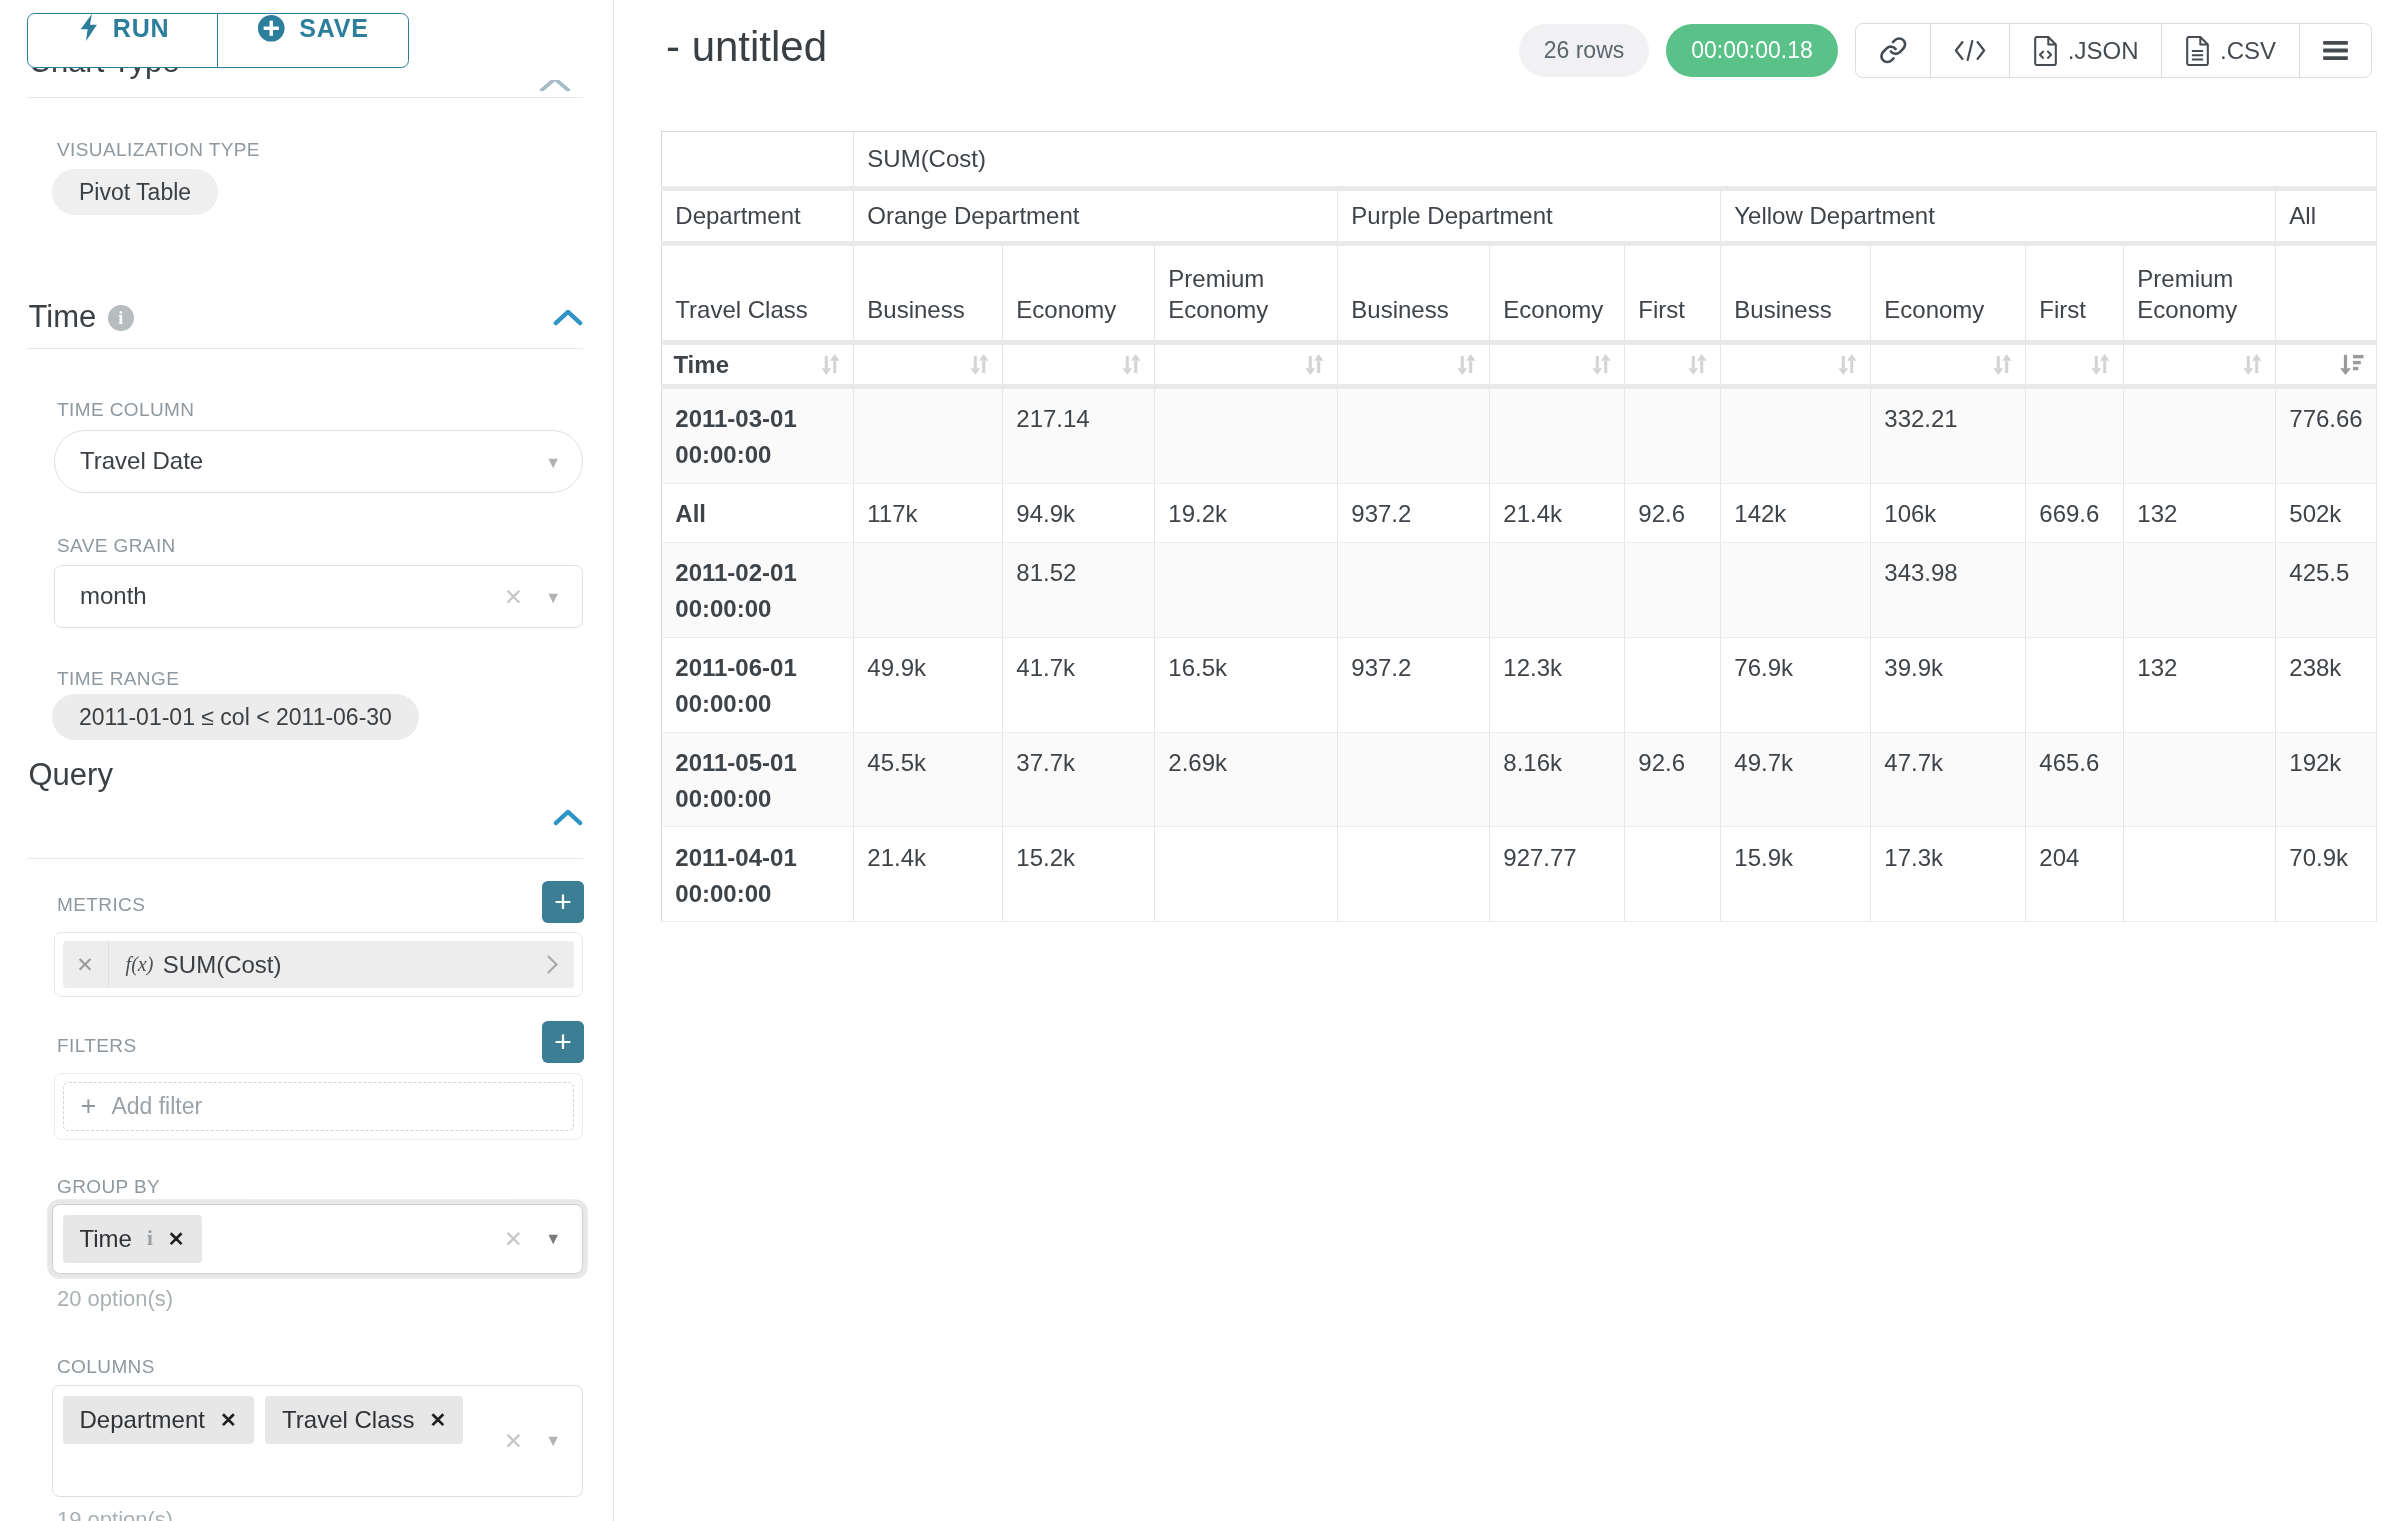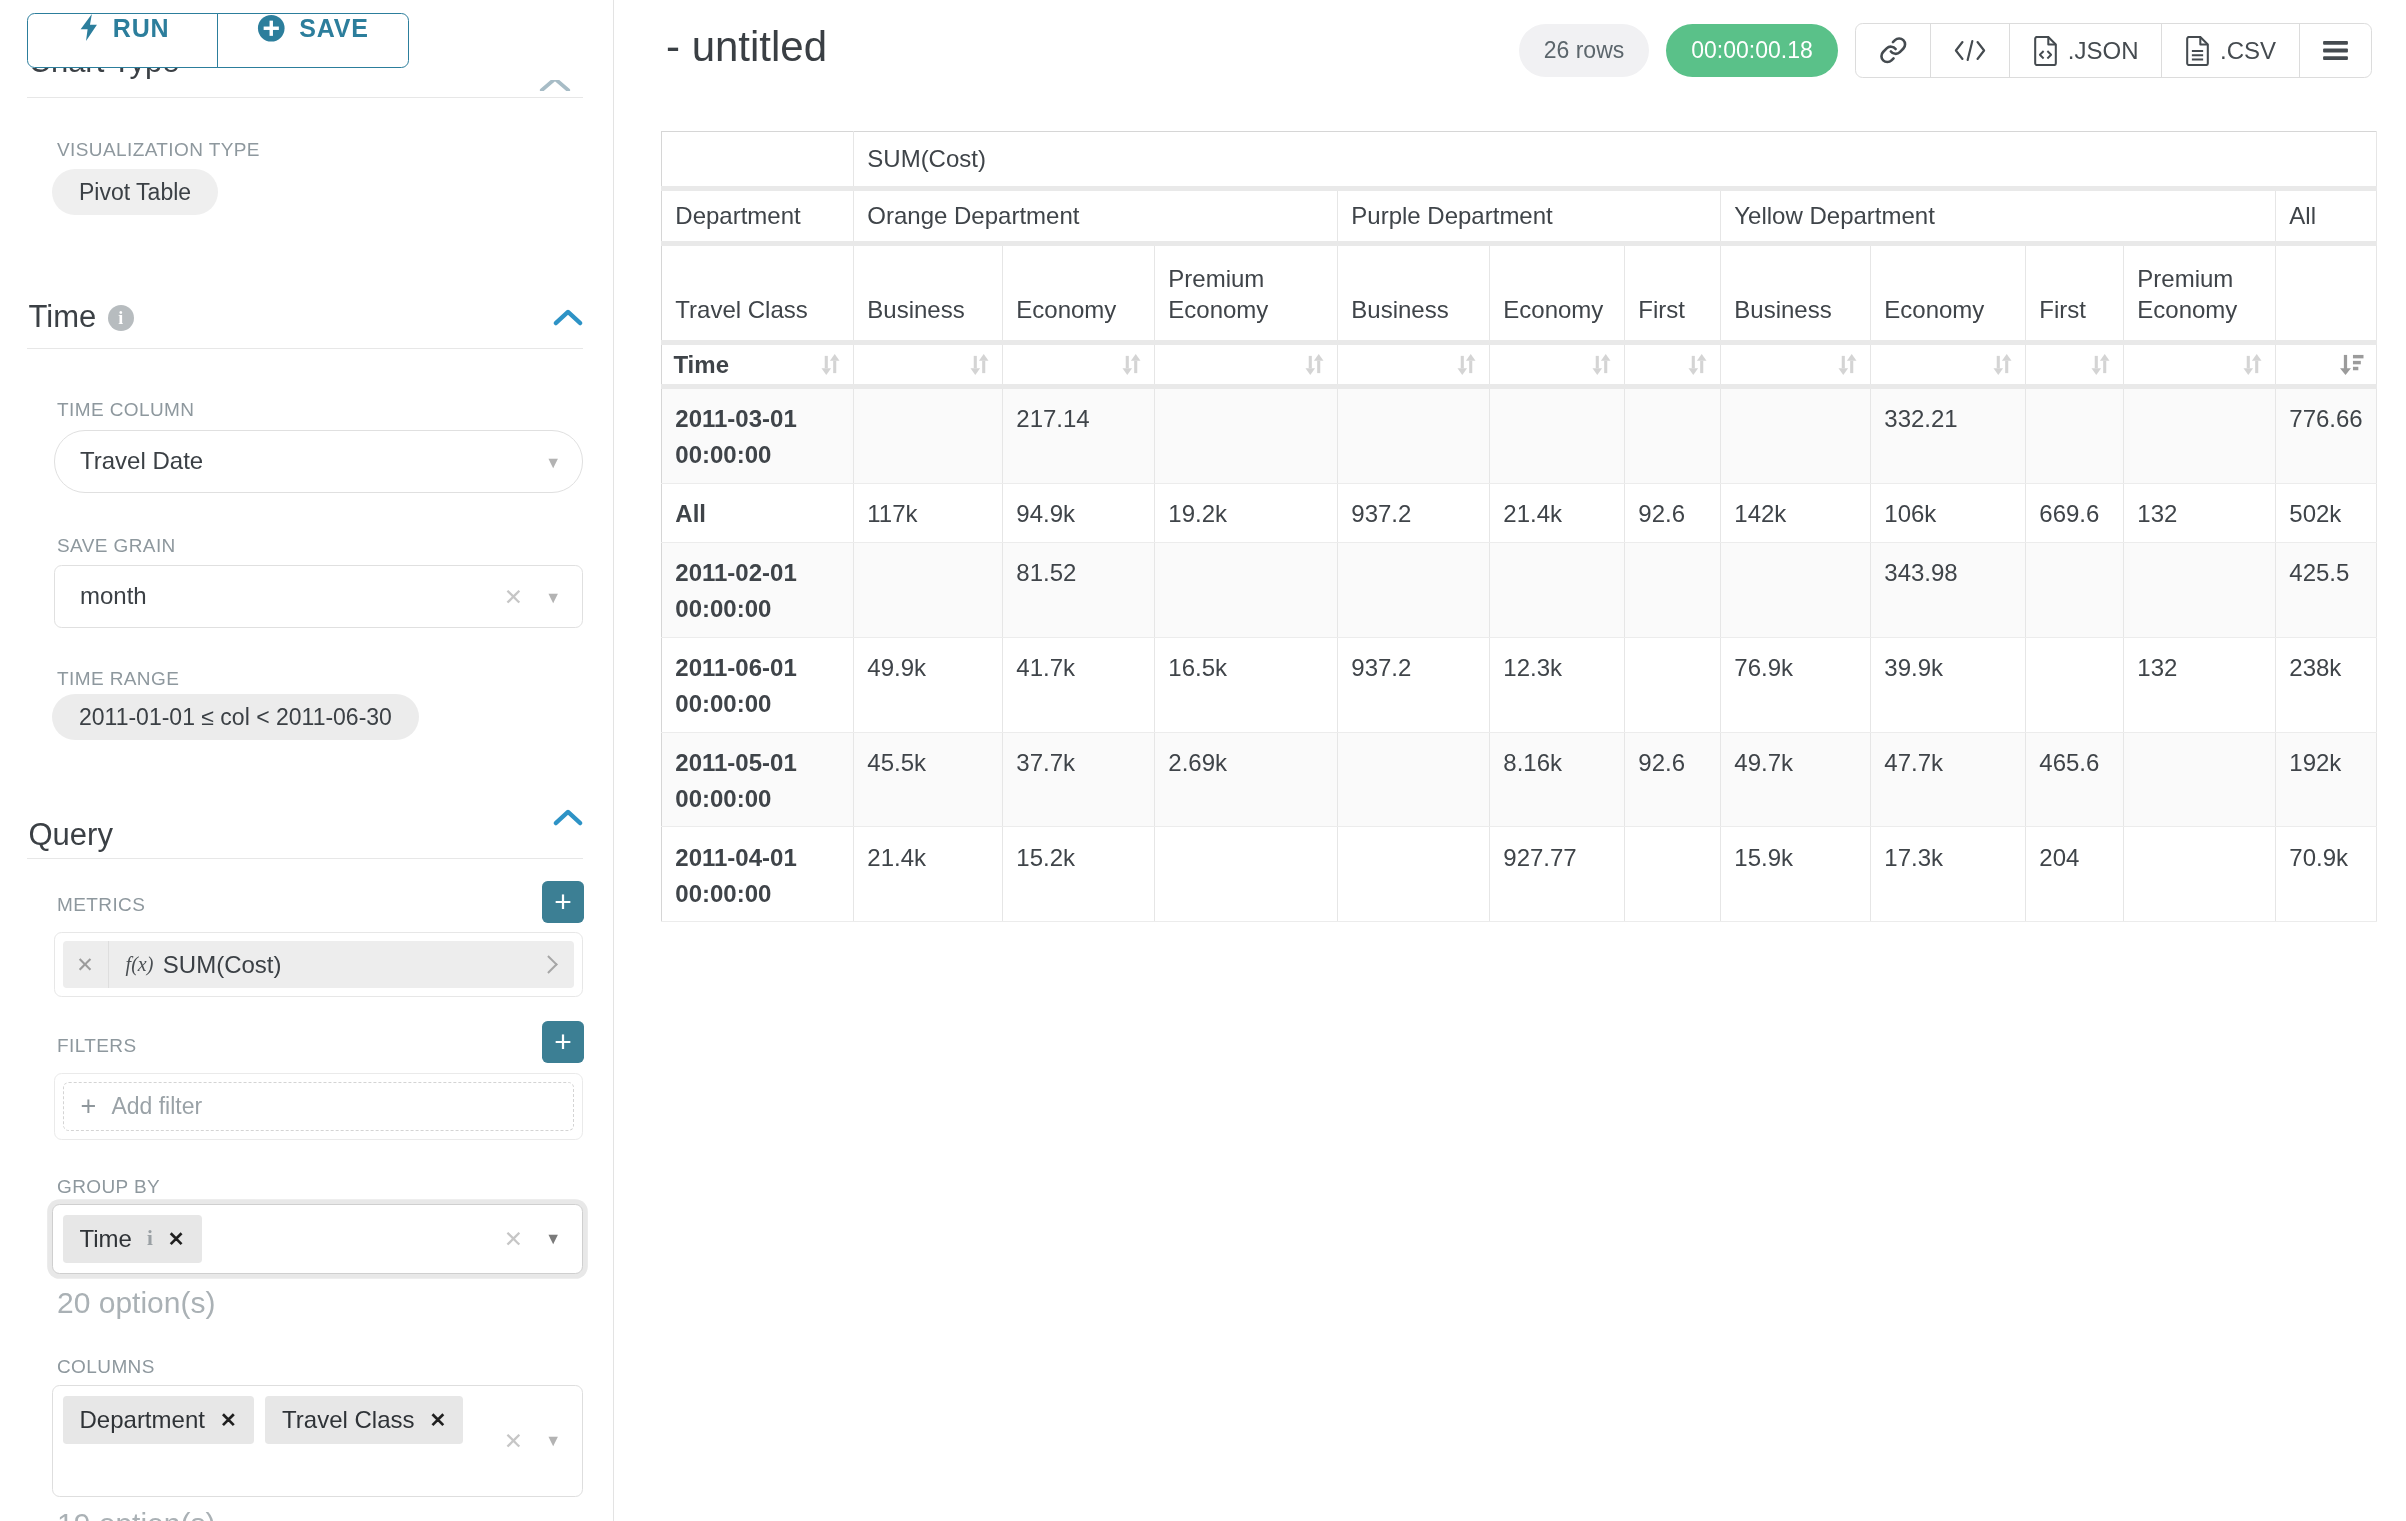--- a/index.html
+++ b/index.html
@@ -53,21 +53,21 @@
   .filter-inner { height:100%; border:1.9px dashed #d4d4d4; border-radius:5.7px; display:flex;
     align-items:center; color:#9aa2a7; font-size:23px; }
   .filter-plus { color:#8f979c; font-size:27px; margin:0 15px 0 17px; }
   .tagbox { position:absolute; left:52px; width:531px; background:#fff; border:1.9px solid #dedede;
     border-radius:7.6px; padding:9.5px; display:flex; gap:11.4px; align-items:flex-start; }
   .tagbox.focused { border-color:#cfcfcf; box-shadow:0 0 0 4.8px #e8e8e8; }
   .tag { display:inline-flex; height:48px; align-items:center; gap:15px; background:#e7e7e7;
     border-radius:3.8px; padding:0 17px; font-size:24px; color:#2f3337; white-space:nowrap; }
   .tag .tag-i { color:#9aa0a4; font-size:21px; font-weight:700; font-family:"Liberation Serif", serif; }
   .tag .tag-x { color:#1f1f1f; font-size:20px; font-weight:700; cursor:pointer; }
-  .hint { position:absolute; left:57px; font-size:30px; color:#aab1b5; }
+  .hint { position:absolute; left:57px; font-size:22px; color:#aab1b5; }
 
   
   #title { position:absolute; top:23px; left:666px; font-size:42px; color:#3a3f44; }
   #header-right { position:absolute; top:23px; right:34px; display:flex; align-items:center; gap:17px; }
   .badge { height:53px; line-height:53px; padding:0 25px; border-radius:27px; font-size:23px; }
   .badge.rows { background:#f1f1f3; color:#5c666c; }
   .badge.timer { background:#5ac189; color:#fff; }
   .action-group { display:flex; align-items:stretch; height:55px; border:1.9px solid #dcdcdc;
     border-radius:7.6px; overflow:hidden; background:#fff; }
   .action { display:flex; align-items:center; justify-content:center; gap:9.5px; padding:0 23px;
@@ -151,21 +151,21 @@
   <div class="ctl-label" style="top:535px;">SAVE GRAIN</div>
   <div class="select" style="top:565px;">
     <span>month</span>
     <span class="sel-x">✕</span>
     <span class="sel-caret">▼</span>
   </div>
 
   <div class="ctl-label" style="top:668px;">TIME RANGE</div>
   <div class="pill" style="top:694px; left:52px; background:#ececec;">2011-01-01 ≤ col &lt; 2011-06-30</div>
 
-  <div class="section-heading" style="top:817px;">Query</div>
+  <div class="section-heading" style="top:757px;">Query</div>
   <div class="chev-up" style="top:808px;">
     <svg width="32" height="19" viewBox="0 0 34 20" fill="none">
       <polyline points="4,16 17,4 30,16" stroke="#2e93c6" stroke-width="4.5" stroke-linecap="round" stroke-linejoin="round"></polyline>
       </svg>
   </div>
   <div class="divider" style="top:858px;"></div>
 
   <div class="ctl-label" style="top:894px;">METRICS</div>
   <div class="plus-btn" style="top:881px;">+</div>
   <div class="metric-box" style="top:932px;">

